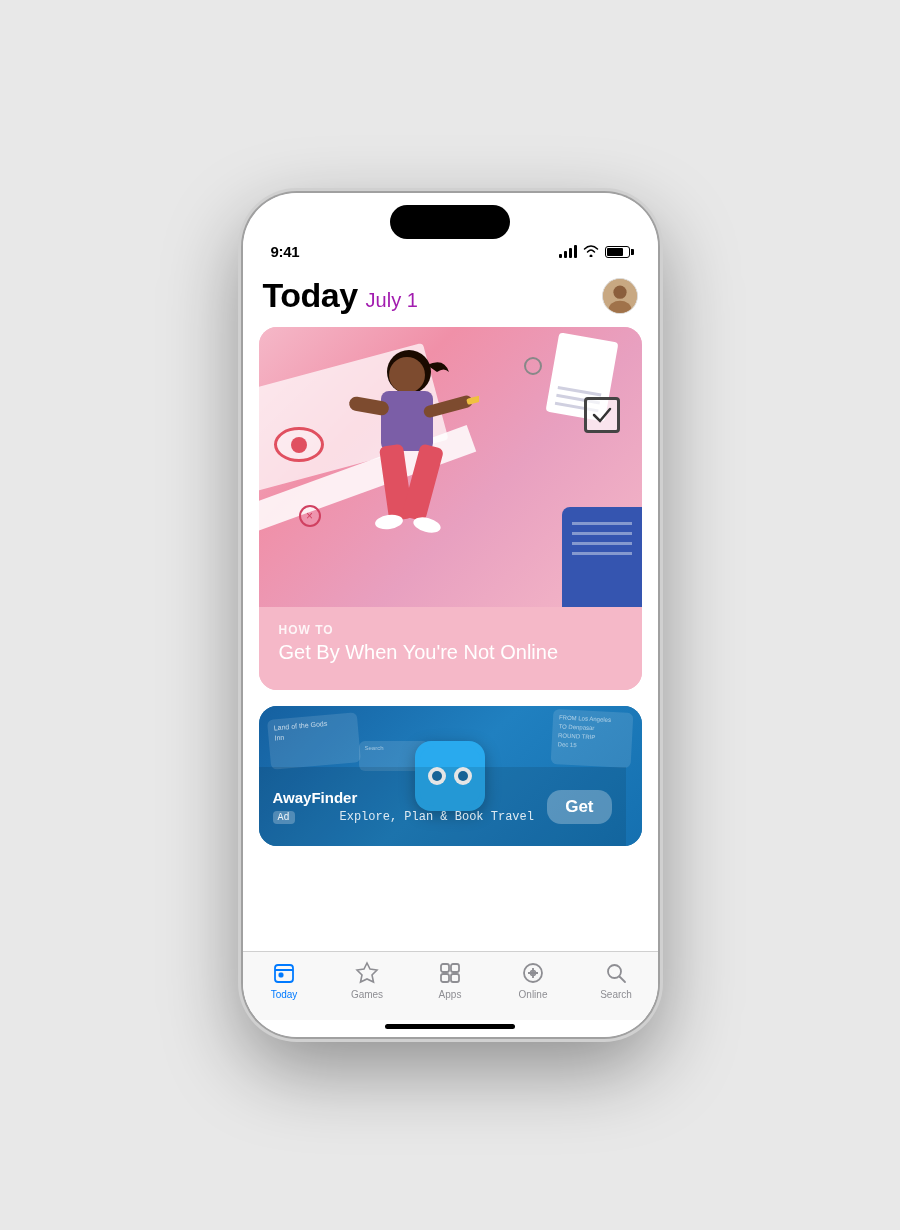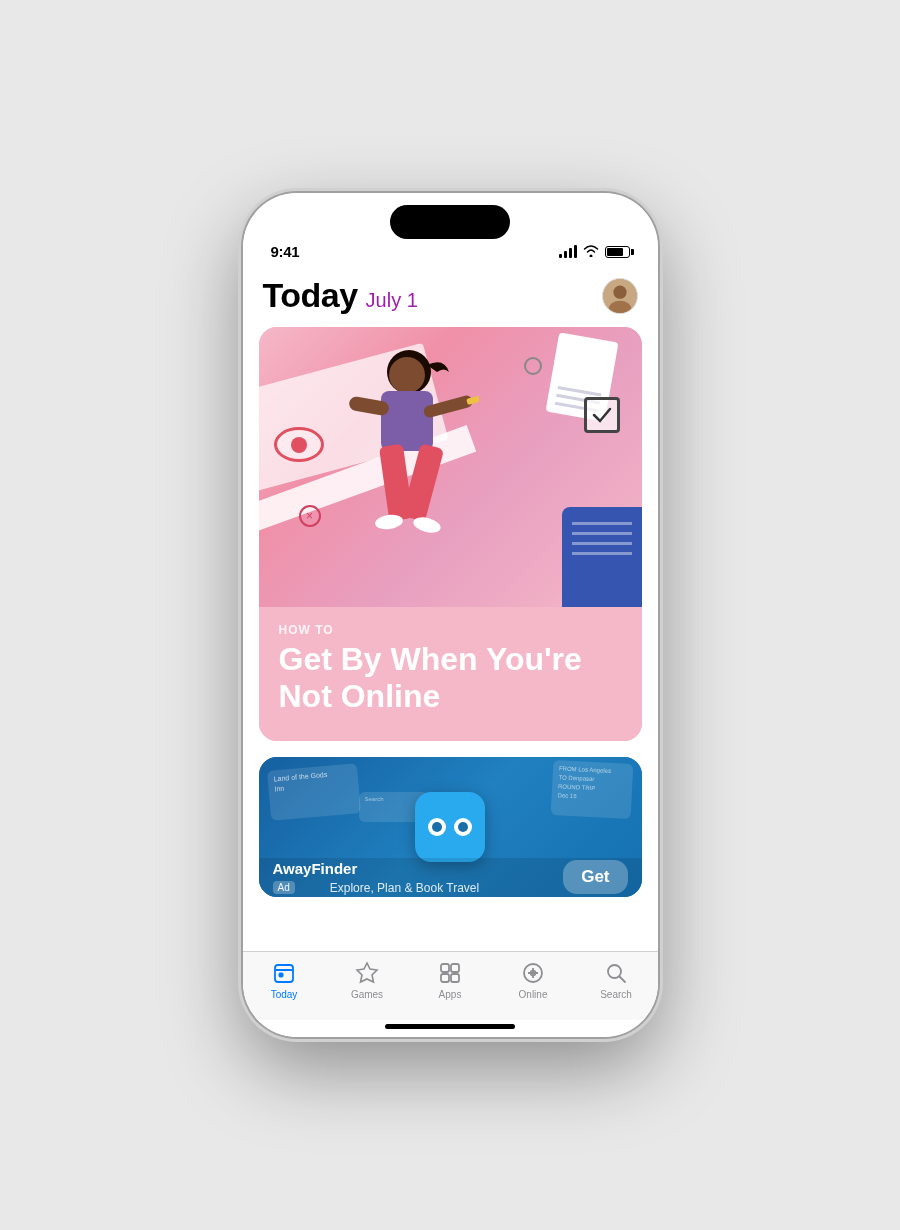--- a/index.html
+++ b/index.html
@@ -333,22 +333,22 @@
     .card-eyebrow {
       font-size: 12px;
       font-weight: 600;
       color: rgba(255,255,255,0.85);
       letter-spacing: 1px;
       text-transform: uppercase;
       margin-bottom: 4px;
     }
 
     .card-title {
-      font-size: 32px;
-      font-weight: 700;
+      font-size: 20px;
+      font-weight: 400;
       color: #fff;
       line-height: 1.15;
       margin-bottom: 6px;
     }
 
     .card-subtitle {
       font-size: 13px;
       color: rgba(255,255,255,0.9);
       line-height: 1.4;
     }
@@ -426,39 +426,40 @@
       width: 10px;
       height: 10px;
       background: #1a6fa8;
       border-radius: 50%;
     }
 
     .ad-card-info {
       position: absolute;
       bottom: 0;
       left: 0;
-      right: 0;
-      padding: 2px 14px;
+      right: 16px;
+      padding: 22px 14px;
       background: rgba(0,0,0,0.1);
       display: flex;
       align-items: center;
       justify-content: space-between;
     }
 
     .ad-app-name {
       font-size: 15px;
       font-weight: 600;
       color: #fff;
       margin-bottom: 4px;
     }
 
     .ad-badge-row {
       display: flex;
       align-items: center;
-      gap: 12px;
+      gap: 22px;
+      font-family: Liberation Mono, monospace;
     }
 
     .ad-badge {
       background: rgba(255,255,255,0.25);
       color: rgba(255,255,255,0.9);
       font-size: 10px;
       font-weight: 500;
       padding: 1px 5px;
       border-radius: 4px;
     }

